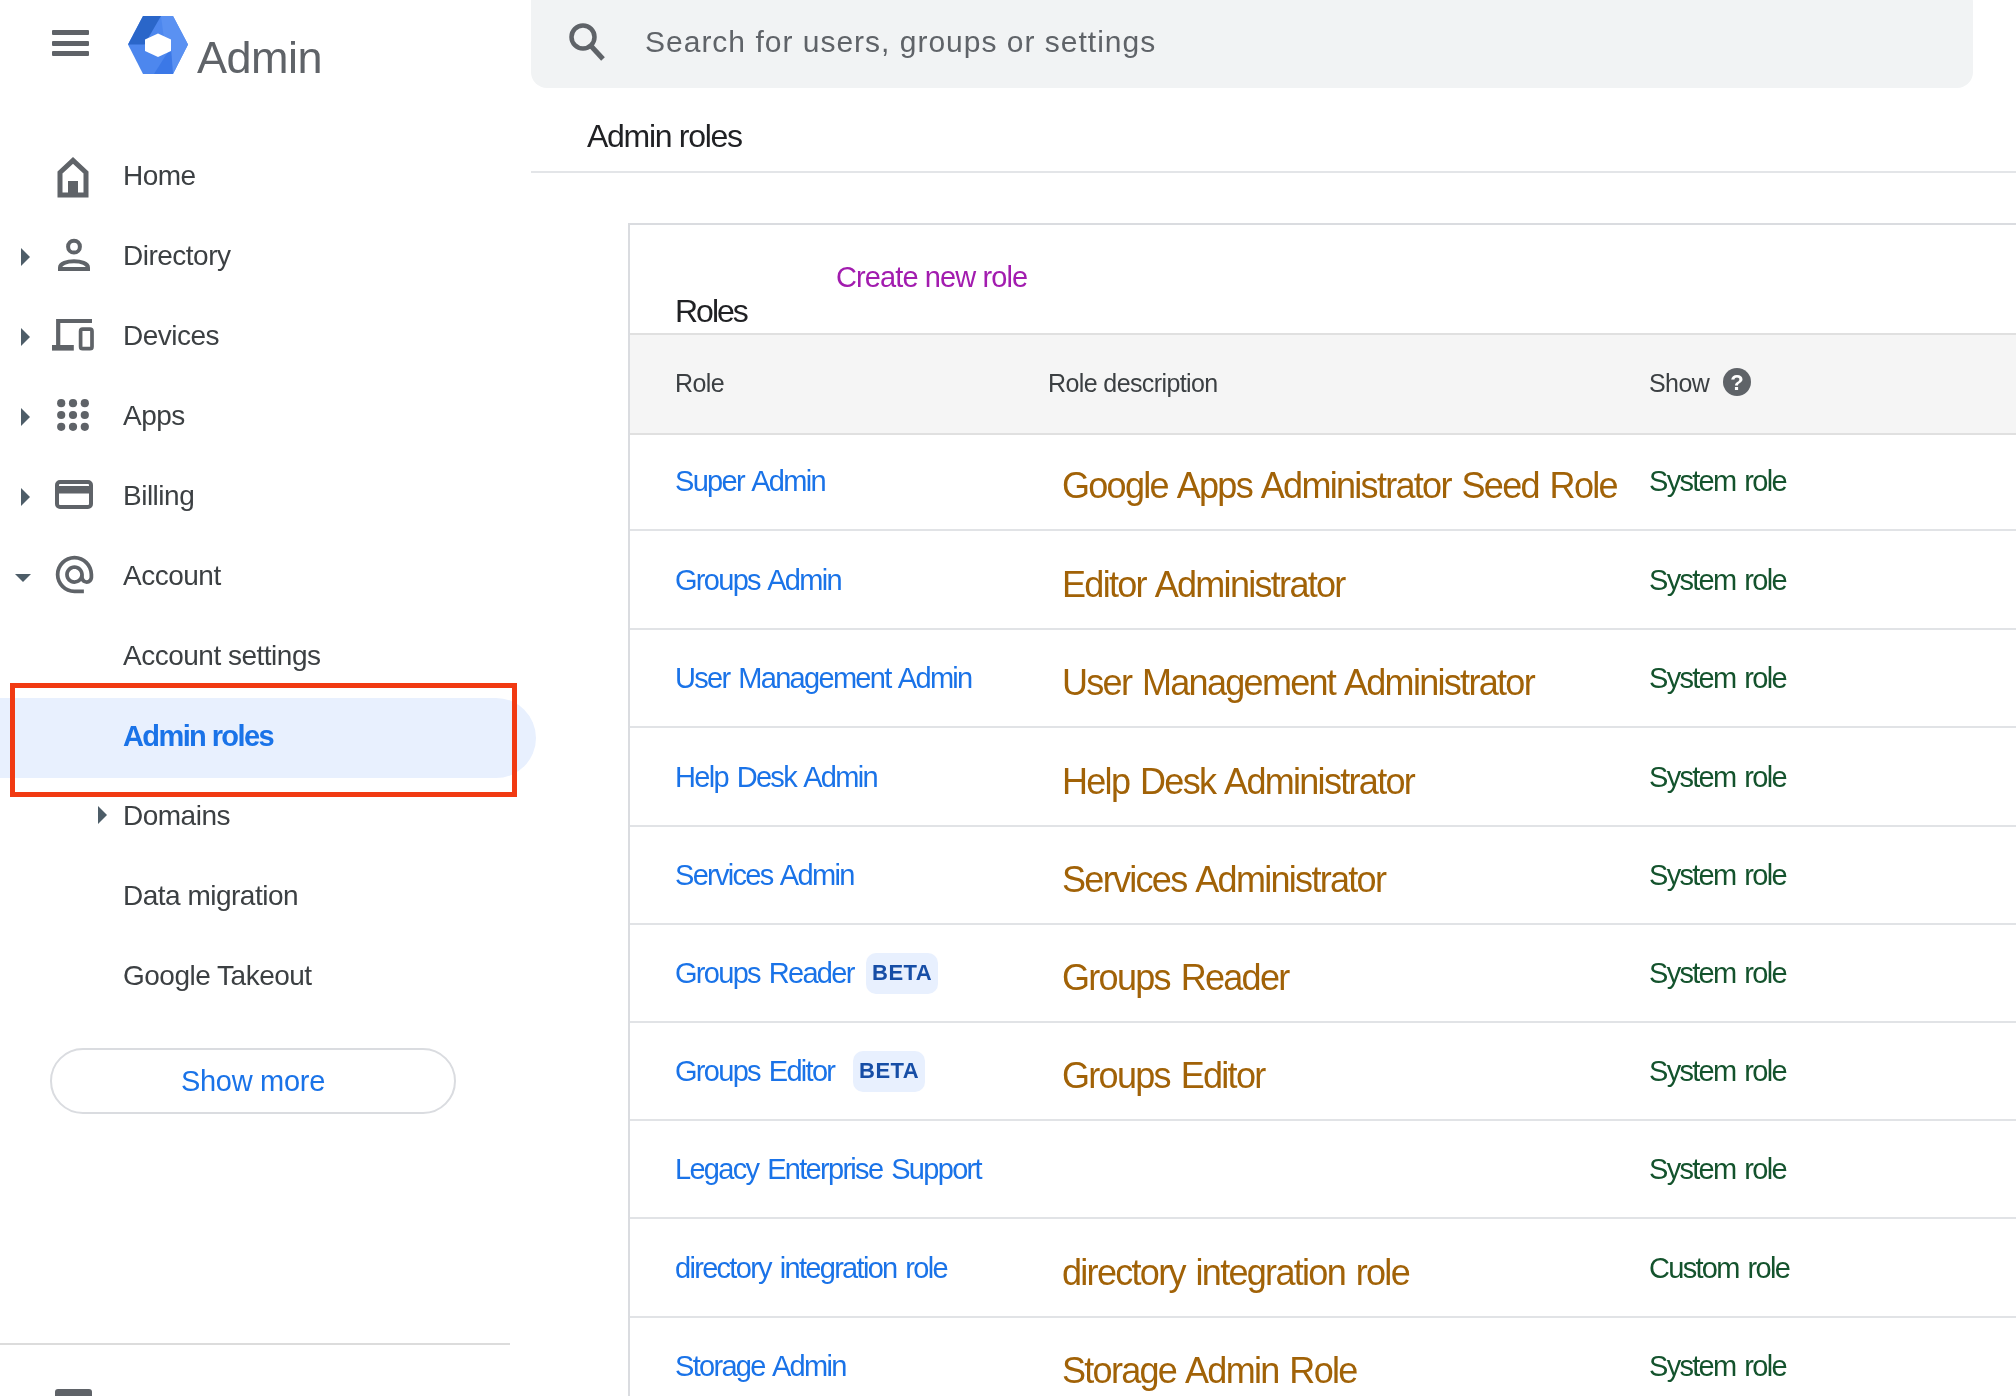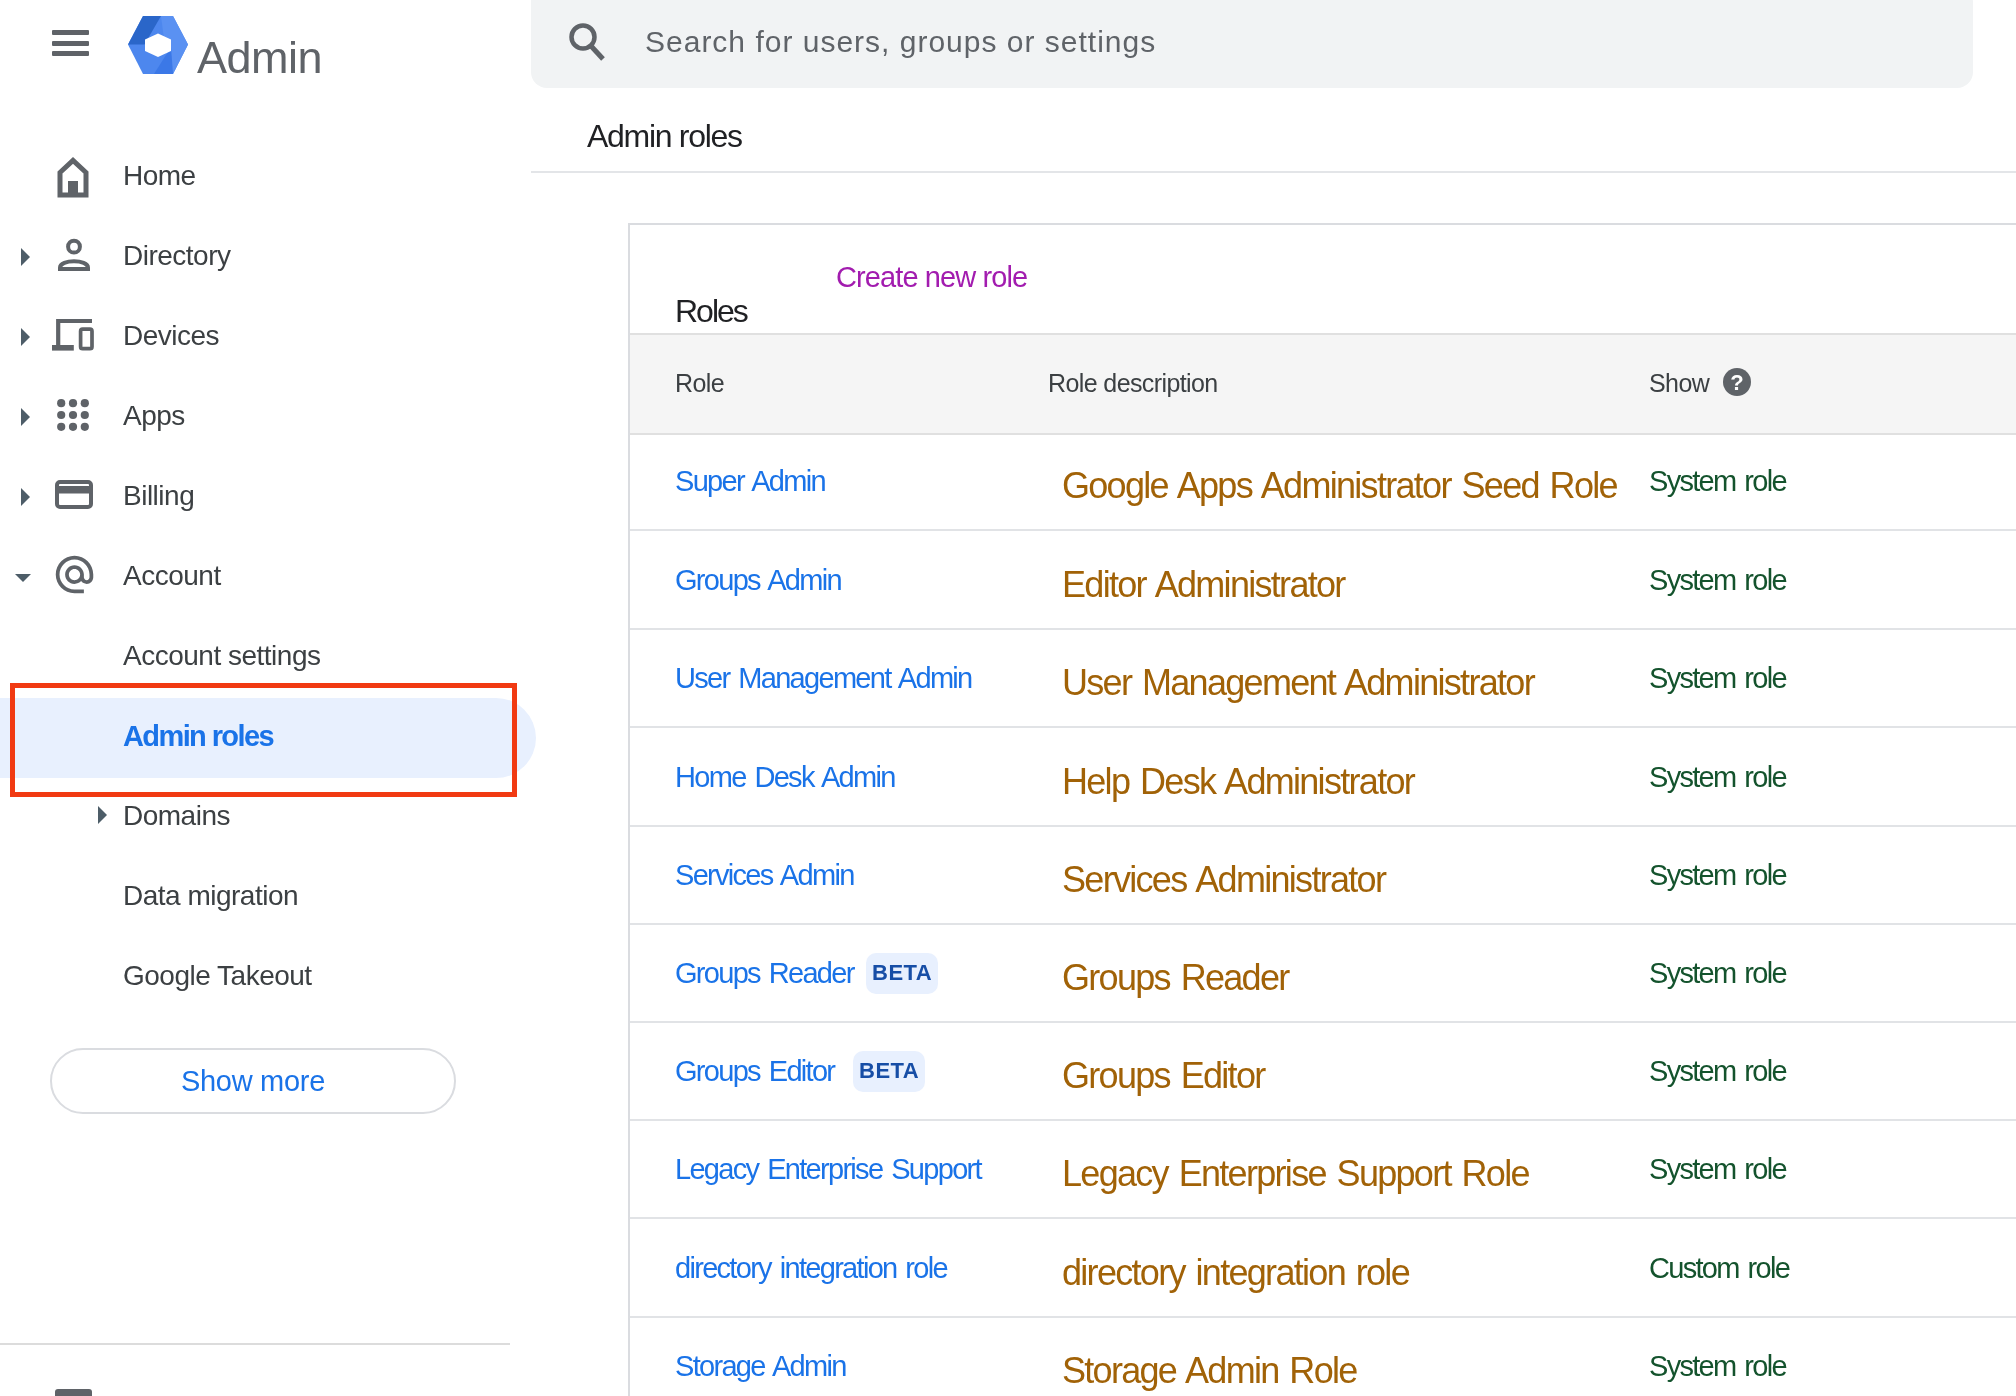--- a/index.html
+++ b/index.html
@@ -145,21 +145,21 @@
       <div class="c1 rowtxt">Groups Admin</div>
       <div class="c2 rowtxt">Editor Administrator</div>
       <div class="c3 rowtxt">System role</div>
     </div>
     <div class="row" style="top:403px">
       <div class="c1 rowtxt">User Management Admin</div>
       <div class="c2 rowtxt">User Management Administrator</div>
       <div class="c3 rowtxt">System role</div>
     </div>
     <div class="row" style="top:502px">
-      <div class="c1 rowtxt">Home Desk Admin</div>
+      <div class="c1 rowtxt">Help Desk Admin</div>
       <div class="c2 rowtxt">Help Desk Administrator</div>
       <div class="c3 rowtxt">System role</div>
     </div>
     <div class="row" style="top:600px">
       <div class="c1 rowtxt">Services Admin</div>
       <div class="c2 rowtxt">Services Administrator</div>
       <div class="c3 rowtxt">System role</div>
     </div>
     <div class="row" style="top:698px">
       <div class="c1 rowtxt">Groups Reader</div>
@@ -168,21 +168,20 @@
       <div class="c3 rowtxt">System role</div>
     </div>
     <div class="row" style="top:796px">
       <div class="c1 rowtxt">Groups Editor</div>
       <div class="beta" style="left:223px">BETA</div>
       <div class="c2 rowtxt">Groups Editor</div>
       <div class="c3 rowtxt">System role</div>
     </div>
     <div class="row" style="top:894px">
       <div class="c1 rowtxt">Legacy Enterprise Support</div>
-      <div class="c2 rowtxt">Legacy Enterprise Support Role</div>
       <div class="c3 rowtxt">System role</div>
     </div>
     <div class="row" style="top:993px">
       <div class="c1 rowtxt">directory integration role</div>
       <div class="c2 rowtxt">directory integration role</div>
       <div class="c3 rowtxt">Custom role</div>
     </div>
     <div class="row" style="top:1091px;border-bottom:none">
       <div class="c1 rowtxt">Storage Admin</div>
       <div class="c2 rowtxt">Storage Admin Role</div>

